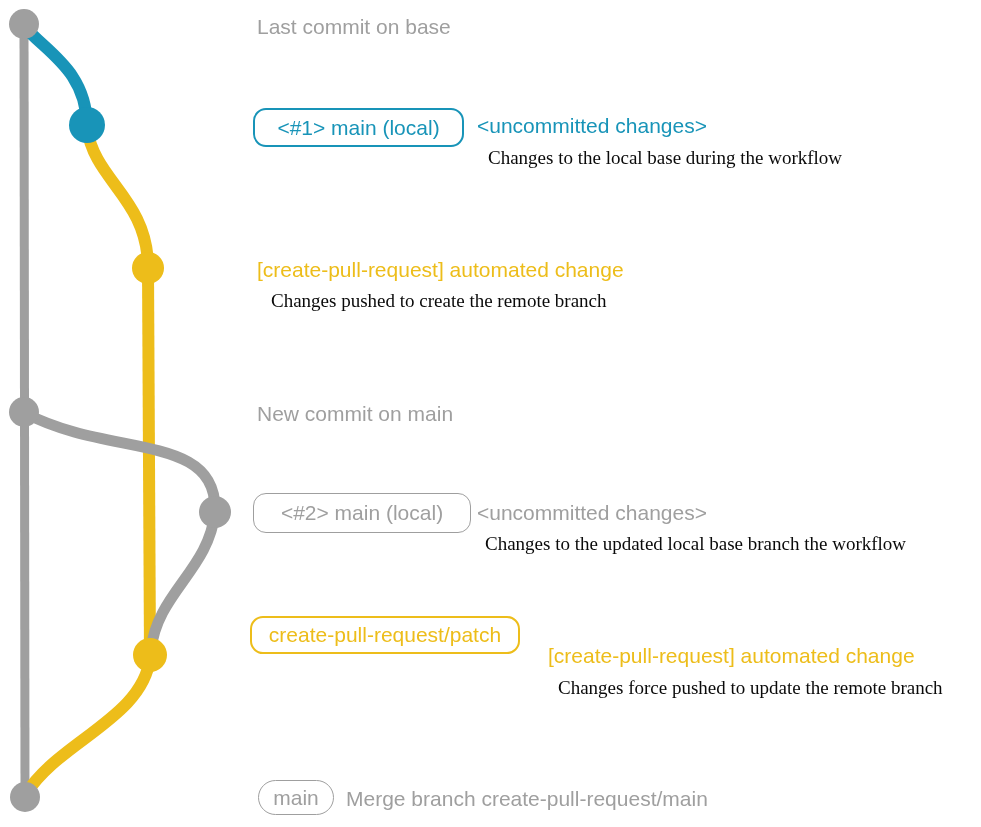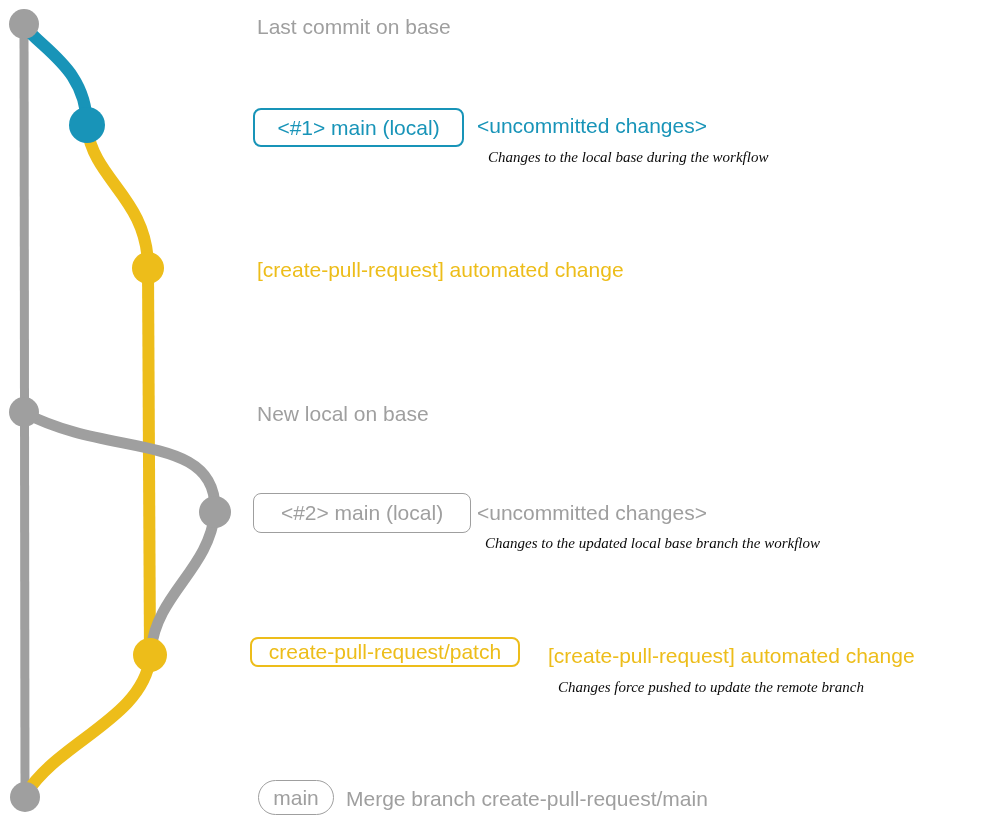--- a/index.html
+++ b/index.html
@@ -12,30 +12,30 @@
   }
   .graph-svg{position:absolute;left:0;top:0;}
 
   
   .s-gray{stroke:var(--gray);}   .f-gray{fill:var(--gray);}
   .s-blue{stroke:var(--blue);}   .f-blue{fill:var(--blue);}
   .s-yellow{stroke:var(--yellow);} .f-yellow{fill:var(--yellow);}
 
   .ann{position:absolute;white-space:nowrap;}
   .sans{font-size:21px;line-height:25px;}
-  .serif{font-family:"Liberation Serif",serif;font-size:15px;line-height:23px;color:var(--text_dark);font-style:italic;}
+  .serif{font-family:"Liberation Serif",serif;font-size:19px;line-height:23px;color:var(--text_dark);}
   .c-gray{color:var(--gray);}
   .c-blue{color:var(--blue);}
   .c-yellow{color:var(--yellow);text-align:center;}
 
   .badge{
     position:absolute;
     display:flex;align-items:center;justify-content:center;
     font-size:21px;
-    border-radius:8px;
+    border-radius:13px;
     background:#fff;
     box-sizing:border-box;
   }
   .badge.b-blue{border:2px solid var(--blue);color:var(--blue);}
   .badge.b-gray{border:1.5px solid var(--gray);color:var(--gray);}
   .badge.b-yellow{border:2px solid var(--yellow);color:var(--yellow);}
 </style>
 </head>
 <body>
 
@@ -63,27 +63,28 @@
     <circle cx="150" cy="655" r="17" class="f-yellow"></circle>
   </svg>
 
   <div class="ann sans c-gray" style="left:257px;top:14px">Last commit on base</div>
 
   <div class="badge b-blue" style="left:253px;top:108px;width:211px;height:39px">&lt;#1&gt; main (local)</div>
   <div class="ann sans c-blue" style="left:477px;top:113px">&lt;uncommitted changes&gt;</div>
   <div class="ann serif" style="left:488px;top:146px">Changes to the local base during the workflow</div>
 
   <div class="ann sans c-yellow" style="left:257px;top:257px">[create-pull-request] automated change</div>
+  <div class="ann serif" style="left:271px;top:289px">Changes pushed to create the remote branch</div>
 
-  <div class="ann sans c-gray" style="left:257px;top:401px">New local on base</div>
+  <div class="ann sans c-gray" style="left:257px;top:401px">New commit on main</div>
 
   <div class="badge b-gray" style="left:253px;top:493px;width:218px;height:40px">&lt;#2&gt; main (local)</div>
   <div class="ann sans c-gray" style="left:477px;top:500px">&lt;uncommitted changes&gt;</div>
   <div class="ann serif" style="left:485px;top:532px">Changes to the updated local base branch the workflow</div>
 
-  <div class="badge b-yellow" style="left:250px;top:637px;width:270px;height:30px">create-pull-request/patch</div>
+  <div class="badge b-yellow" style="left:250px;top:616px;width:270px;height:38px">create-pull-request/patch</div>
   <div class="ann sans c-yellow" style="left:548px;top:643px">[create-pull-request] automated change</div>
   <div class="ann serif" style="left:558px;top:676px">Changes force pushed to update the remote branch</div>
 
   <div class="badge b-gray" style="left:258px;top:780px;width:76px;height:35px;border-radius:18px">main</div>
   <div class="ann sans c-gray" style="left:346px;top:786px">Merge branch create-pull-request/main</div>
 
 </div>
 
 </body></html>

